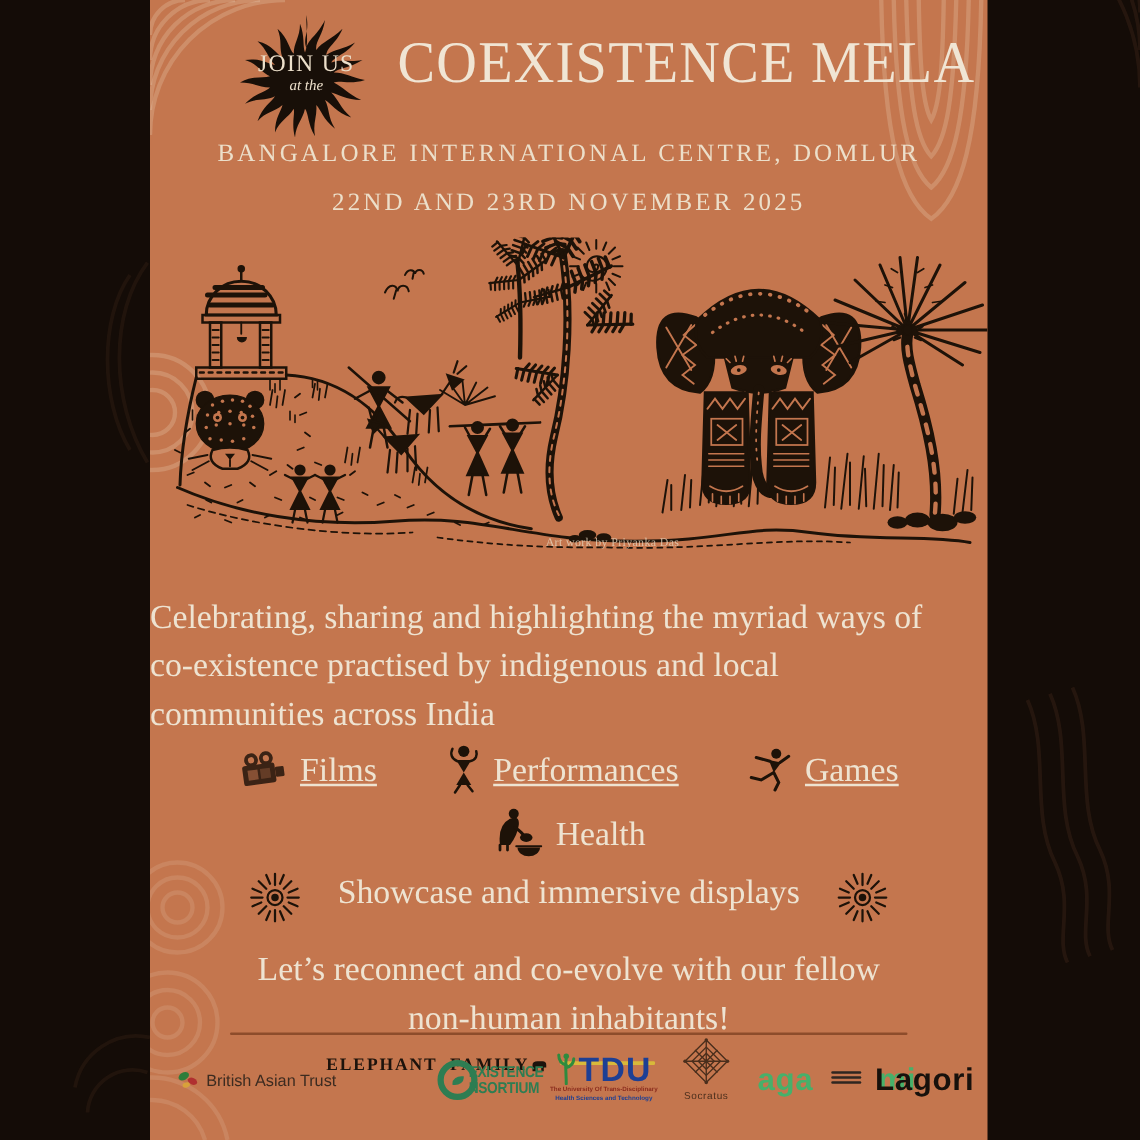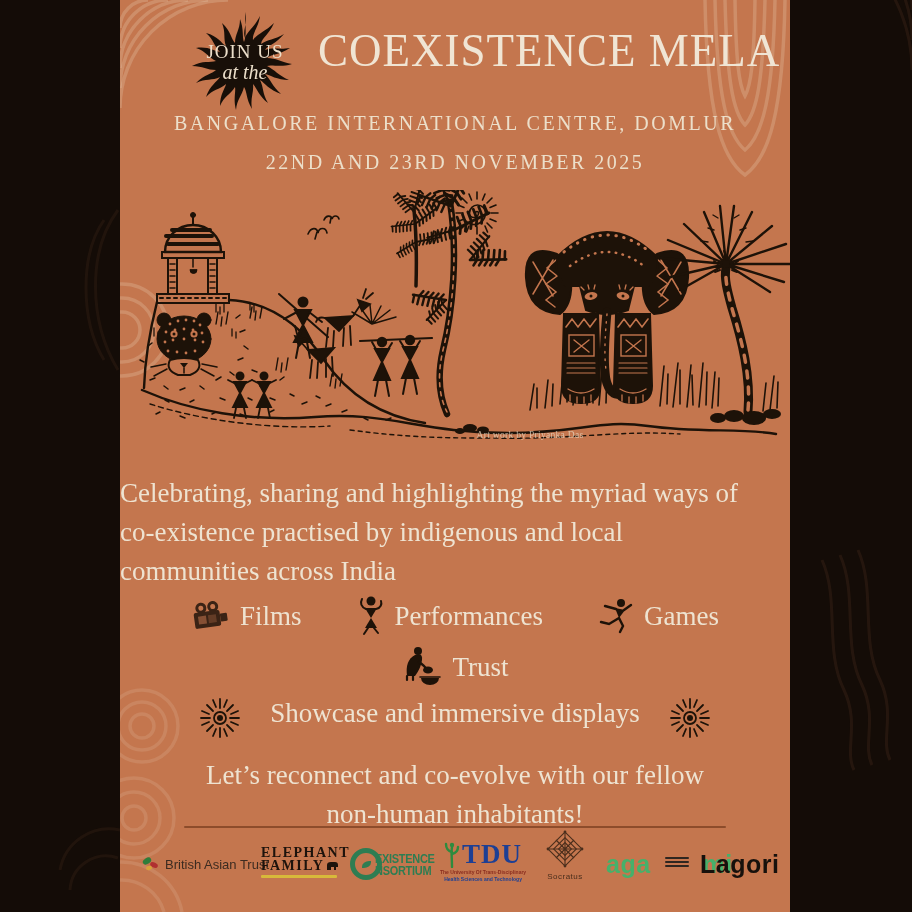--- a/index.html
+++ b/index.html
@@ -5,59 +5,59 @@
   html,body{margin:0;padding:0;background:#140c07;}
   .stage{position:relative;width:912px;height:912px;background:#140c07;overflow:hidden;
          font-family:"Liberation Serif", serif;}
   .poster{position:absolute;left:120px;top:0;width:670px;height:912px;background:#c4764e;overflow:hidden;}
   .deco{position:absolute;pointer-events:none;}
   
   .badge{position:absolute;left:58px;top:4px;width:134px;height:128px;}
   .badge svg{position:absolute;left:0;top:0;}
   .badge-text{position:absolute;left:0;top:38px;width:134px;text-align:center;color:#ecdfca;line-height:1.05;}
   .badge-line1{font-size:19px;letter-spacing:1px;}
-  .badge-line2{font-style:italic;font-size:20px;}
+  .badge-line2{font-style:italic;font-size:12px;}
   .title{position:absolute;left:198px;top:24px;width:450px;text-align:center;color:#f0e5d4;
          font-size:45px;letter-spacing:1px;transform:scaleY(1.05);font-weight:500;white-space:nowrap;}
   .venue{position:absolute;left:0;top:112px;width:670px;text-align:center;color:#ecdfca;}
   .venue-l1{font-size:20px;letter-spacing:2.5px;}
   .venue-l2{font-size:20px;letter-spacing:2.5px;margin-top:16px;}
   
   .art{position:absolute;left:0;top:190px;width:670px;height:258px;}
   .art-credit{position:absolute;left:0;top:430px;width:740px;text-align:center;color:#e8d9c2;opacity:.75;
-              font-size:9.5px;letter-spacing:.3px;margin-left:40px;}
+              font-size:9.5px;letter-spacing:.3px;}
   
   .desc{position:absolute;left:0;top:474px;width:670px;color:#eee3d1;
         font-size:27px;line-height:39px;}
   .acts-row{position:absolute;left:0;width:670px;display:flex;justify-content:center;align-items:center;color:#eee3d1;}
-  .row1{top:596px;gap:54px;}
+  .row1{top:596px;gap:54px;text-decoration:underline;}
   .row2{top:646px;gap:42px;}
   .act{display:flex;align-items:center;gap:11px;font-size:27px;}
   .act svg{display:block;}
   .showcase{position:absolute;left:0;top:698px;width:670px;text-align:center;color:#eee3d1;font-size:27px;}
   .burst{position:absolute;top:694px;}
   .burst-l{left:76px;} .burst-r{left:546px;}
   .closing{position:absolute;left:0;top:756px;width:670px;text-align:center;color:#eee3d1;
            font-size:27px;line-height:39px;}
   .divider{position:absolute;left:64px;top:826px;width:542px;height:2px;background:#8d4c2b;border-radius:2px;}
   
   .logo{position:absolute;display:flex;align-items:center;font-family:"Liberation Sans", sans-serif;}
   .bat{left:22px;top:856px;gap:5px;}
   .bat-label{font-size:13px;color:#3c2b20;}
-  .ef{left:141px;top:846px;flex-direction:column;align-items:flex-start;gap:0;}
+  .ef{left:141px;top:846px;flex-direction:row;align-items:flex-start;gap:10px;}
   .ef-line{font-family:"Liberation Serif", serif;font-weight:bold;color:#1d130c;font-size:14px;
            letter-spacing:1.5px;line-height:13px;display:flex;align-items:center;gap:2px;}
   .ef-bar{margin-top:3px;width:76px;height:3px;background:#d8b93a;border-radius:1px;}
   .cc{left:230px;top:848px;gap:0;}
   .cc-ring{width:32px;height:32px;border:5px solid #2e7d52;border-radius:50%;box-sizing:border-box;position:relative;}
   .cc-leaf{position:absolute;left:7px;top:8px;width:9px;height:7px;background:#2e7d52;border-radius:80% 0 80% 0;}
   .cc-text{margin-left:-7px;color:#2e7d52;font-weight:bold;font-size:11px;line-height:10.5px;
            letter-spacing:-0.3px;transform:scaleY(1.15);}
   .tdu{left:320px;top:842px;flex-direction:column;align-items:center;gap:1px;}
-  .tdu-top{display:flex;align-items:flex-start;gap:2px;font-family:Liberation Serif, serif;}
+  .tdu-top{display:flex;align-items:flex-end;gap:2px;}
   .tdu-word{font-size:27px;font-weight:bold;color:#1d3f94;line-height:24px;letter-spacing:1px;}
   .tdu-tag1{font-size:5px;color:#8a2c1e;font-weight:bold;}
   .tdu-tag2{font-size:5px;color:#1d3f94;font-weight:bold;}
   .soc{left:424px;top:828px;flex-direction:column;align-items:center;gap:2px;}
   .soc-label{font-size:8px;color:#4a2e1c;letter-spacing:.5px;}
   .agami{left:486px;top:850px;gap:13px;}
   .agami-txt{font-size:25px;font-weight:bold;color:#47b06a;letter-spacing:.5px;}
   .agami-mid{display:flex;flex-direction:column;gap:2px;width:24px;margin:0 1px 6px 1px;}
   .agami-mid span{display:block;height:2px;background:#2e2620;border-radius:1px;}
   .lagori{left:580px;top:850px;align-items:center;}
@@ -415,21 +415,21 @@
           <g fill="#1d1208" stroke="#1d1208" stroke-linecap="round">
             <circle cx="17" cy="5" r="4" stroke="none"></circle>
             <path d="M6,30 Q4,14 14,9 Q22,6 21,14 Q20,22 14,30 Z" stroke="none"></path>
             <path d="M6,30 v4 M12,30 v4" fill="none" stroke-width="2.2"></path>
             <path d="M18,16 Q24,20 26,24" fill="none" stroke-width="2.4"></path>
             <ellipse cx="27" cy="24" rx="5" ry="3.5" stroke="none"></ellipse>
             <path d="M20,32 a9,7 0 0 0 18,0 Z" stroke="none"></path>
             <path d="M19,31 h20" fill="none" stroke-width="1.6"></path>
           </g>
         </svg>
-        <span>Trust</span>
+        <span>Health</span>
       </div>
     </div>
 
     <svg class="burst burst-l" width="48" height="48" viewBox="0 0 48 48">
       <g stroke="#1d1208" stroke-width="1.8" stroke-linecap="round">
         <circle cx="24" cy="24" r="3" fill="#1d1208" stroke="none"></circle>
           <circle cx="24" cy="24" r="6" fill="none"></circle>
         <path d="M24,14 l0,-9 M24,34 l0,9 M14,24 l-9,0 M34,24 l9,0 M17,17 l-6,-6 M31,31 l6,6 M31,17 l6,-6 M17,31 l-6,6 M20,13 l-3,-7 M28,35 l3,7 M13,20 l-7,-3 M35,28 l7,3 M28,13 l3,-7 M20,35 l-3,7 M35,20 l7,-3 M13,28 l-7,3"></path>
       </g>
     </svg>

